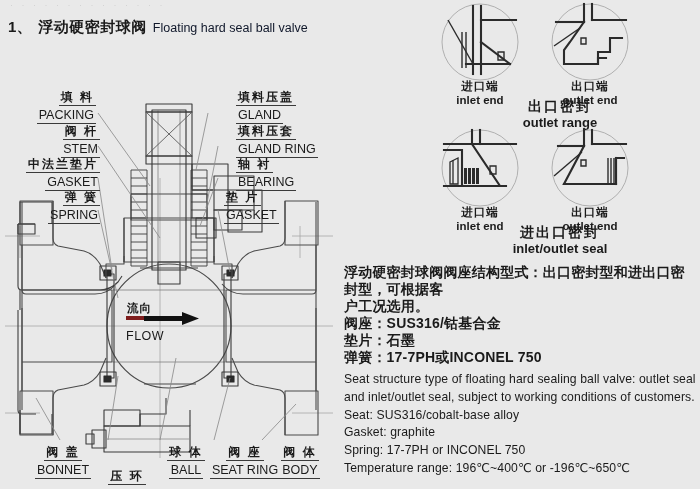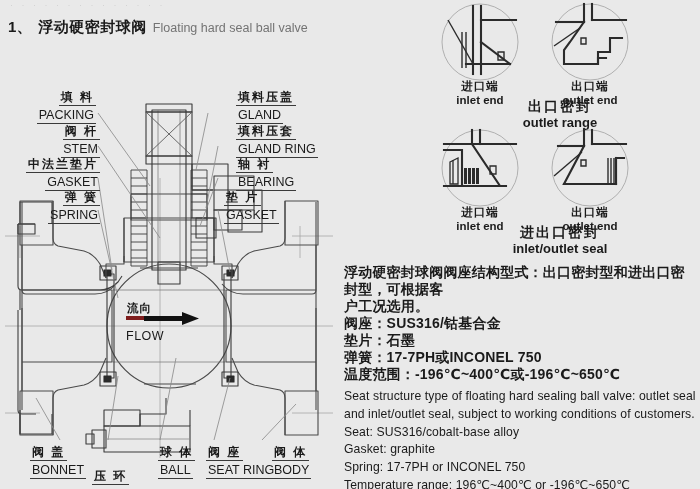--- a/index.html
+++ b/index.html
@@ -14,42 +14,42 @@
   }
   .page{position:absolute;inset:0;}
 
   
   .title-bar{
     position:absolute;left:8px;top:18px;
     display:flex;align-items:baseline;gap:6px;
     white-space:nowrap;
   }
   .title-cn{font-size:15px;font-weight:bold;letter-spacing:.5px;}
-  .title-en{font-size:12.5px;font-weight:normal;color:#737373;}
+  .title-en{font-size:12.5px;font-weight:normal;color:#0f172a;}
   .ghost-row{
     position:absolute;left:10px;top:0px;width:540px;height:9px;
     opacity:.17;overflow:hidden;font-size:9px;color:#555;letter-spacing:3px;
   }
 
   
   .drawing{position:absolute;left:0;top:58px;width:338px;height:431px;}
   .drawing svg{display:block;}
 
   
   .lbl{position:absolute;white-space:nowrap;line-height:1.05;}
   .lbl .cn{
     font-size:12px;font-weight:bold;letter-spacing:2px;
     border-bottom:1px solid #3a3a3a;padding:0 2px 1px 2px;display:inline-block;
   }
   .lbl .en{
     font-size:12.5px;letter-spacing:0px;
     border-bottom:1px solid #3a3a3a;padding:0 2px 1px 2px;display:inline-block;
   }
   .lbl.r{text-align:right;}
-  .lbl.c{text-align:left;}
+  .lbl.c{text-align:center;}
 
   
   .flow{position:absolute;left:126px;top:298px;width:80px;}
   .flow .cn{font-size:11.5px;font-weight:bold;letter-spacing:1px;
             border-bottom:4px solid #7f1d1d;display:inline-block;padding:0 1px;}
   .flow .en{font-size:12.5px;letter-spacing:.5px;display:block;margin-top:9px;}
   .flow .arrow{position:absolute;left:18px;top:14px;}
 
   
   .seal-group{position:absolute;}
@@ -431,21 +431,20 @@
     </div>
   </div>
 
   <div class="spec">
     <div class="cn-block">
       <p>浮动硬密封球阀阀座结构型式：出口密封型和进出口密封型，可根据客</p>
       <p>户工况选用。</p>
       <p>阀座：SUS316/钴基合金</p>
       <p>垫片：石墨</p>
       <p>弹簧：17-7PH或INCONEL 750</p>
-      <p>温度范围：-196℃~400℃或-196℃~650℃</p>
     </div>
     <div class="en-block">
       <p>Seat structure type of floating hard sealing ball valve: outlet seal</p>
       <p>and inlet/outlet seal, subject to working conditions of customers.</p>
       <p>Seat: SUS316/cobalt-base alloy</p>
       <p>Gasket: graphite</p>
       <p>Spring: 17-7PH or INCONEL 750</p>
       <p>Temperature range: 196℃~400℃ or -196℃~650℃</p>
     </div>
   </div>

